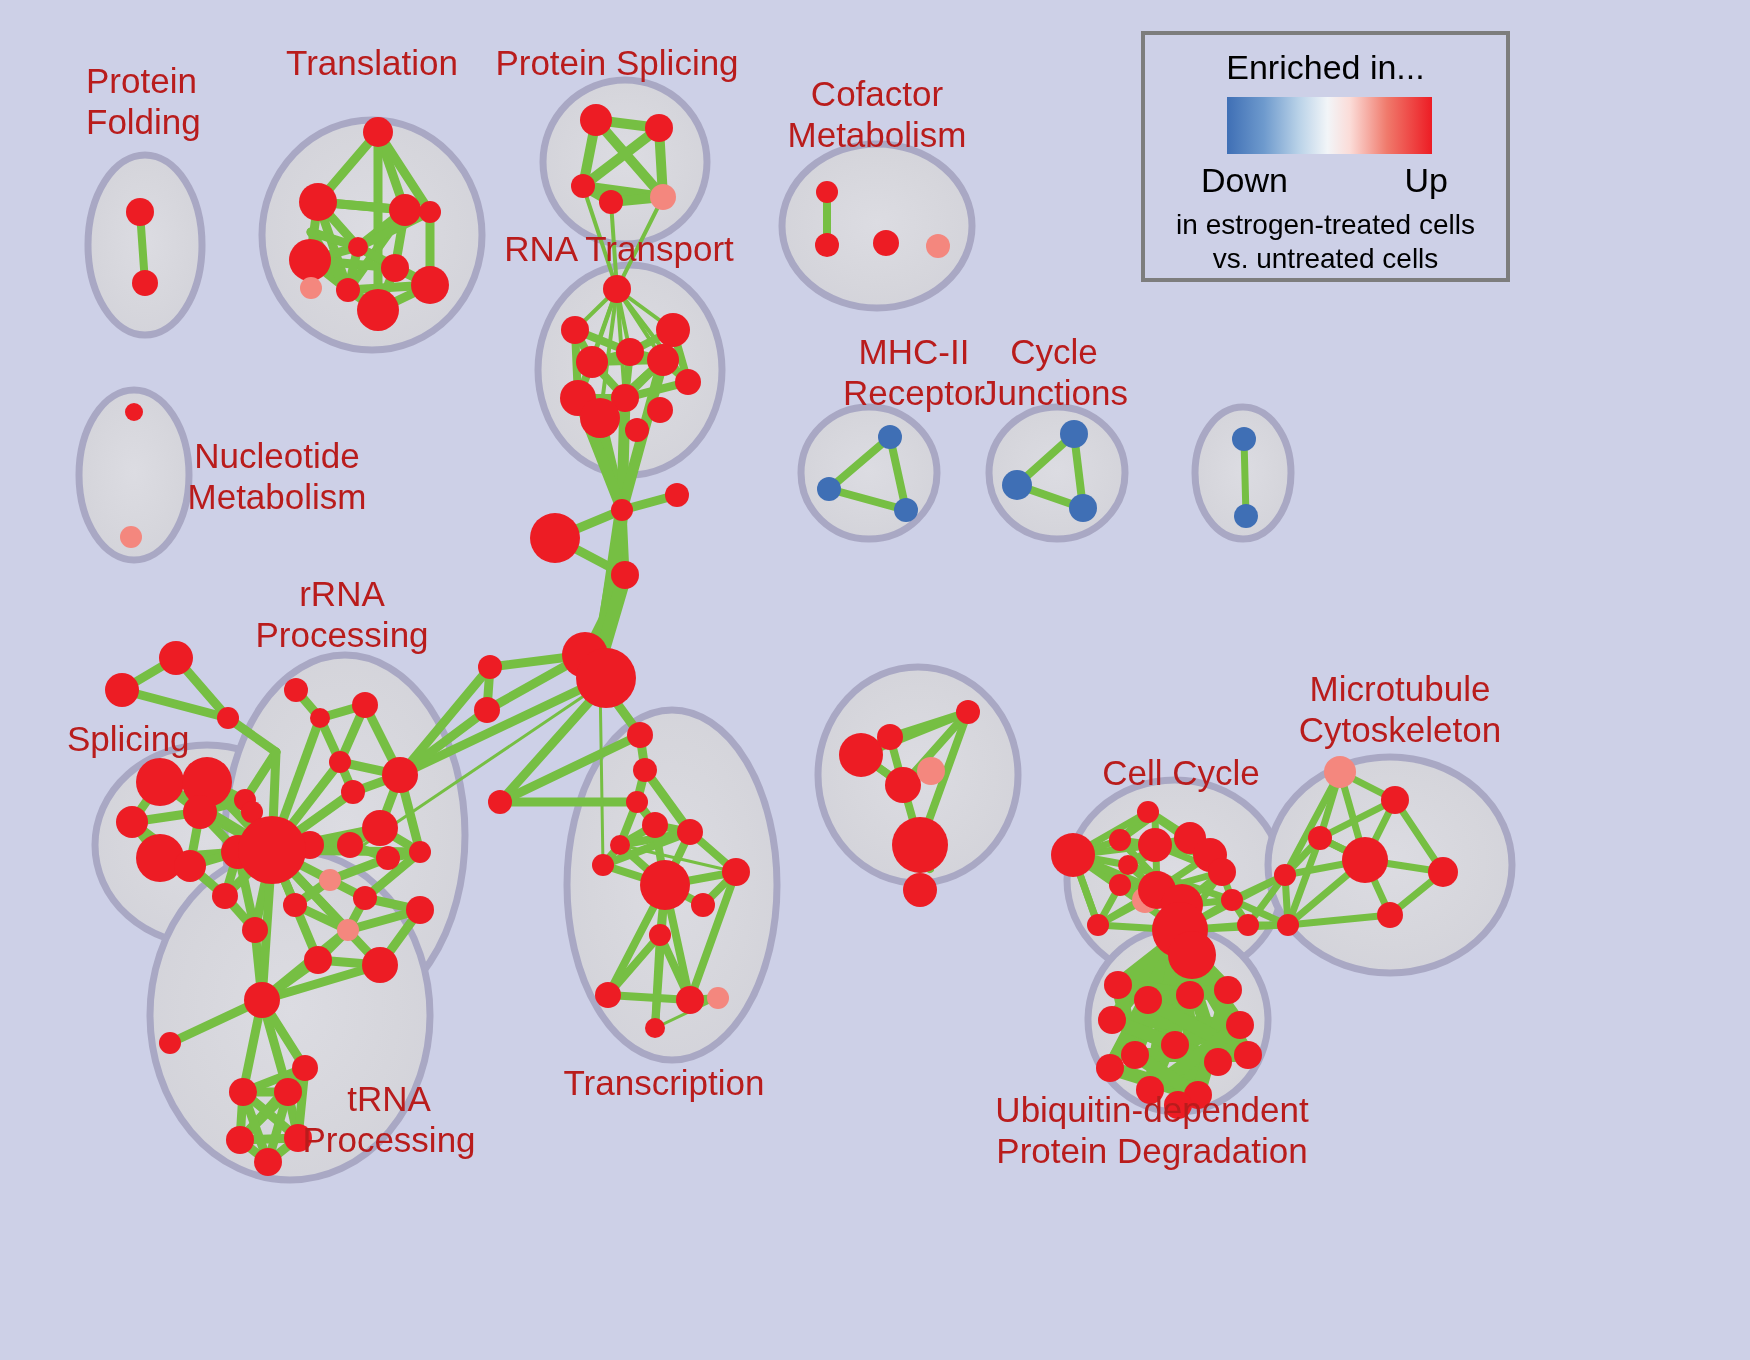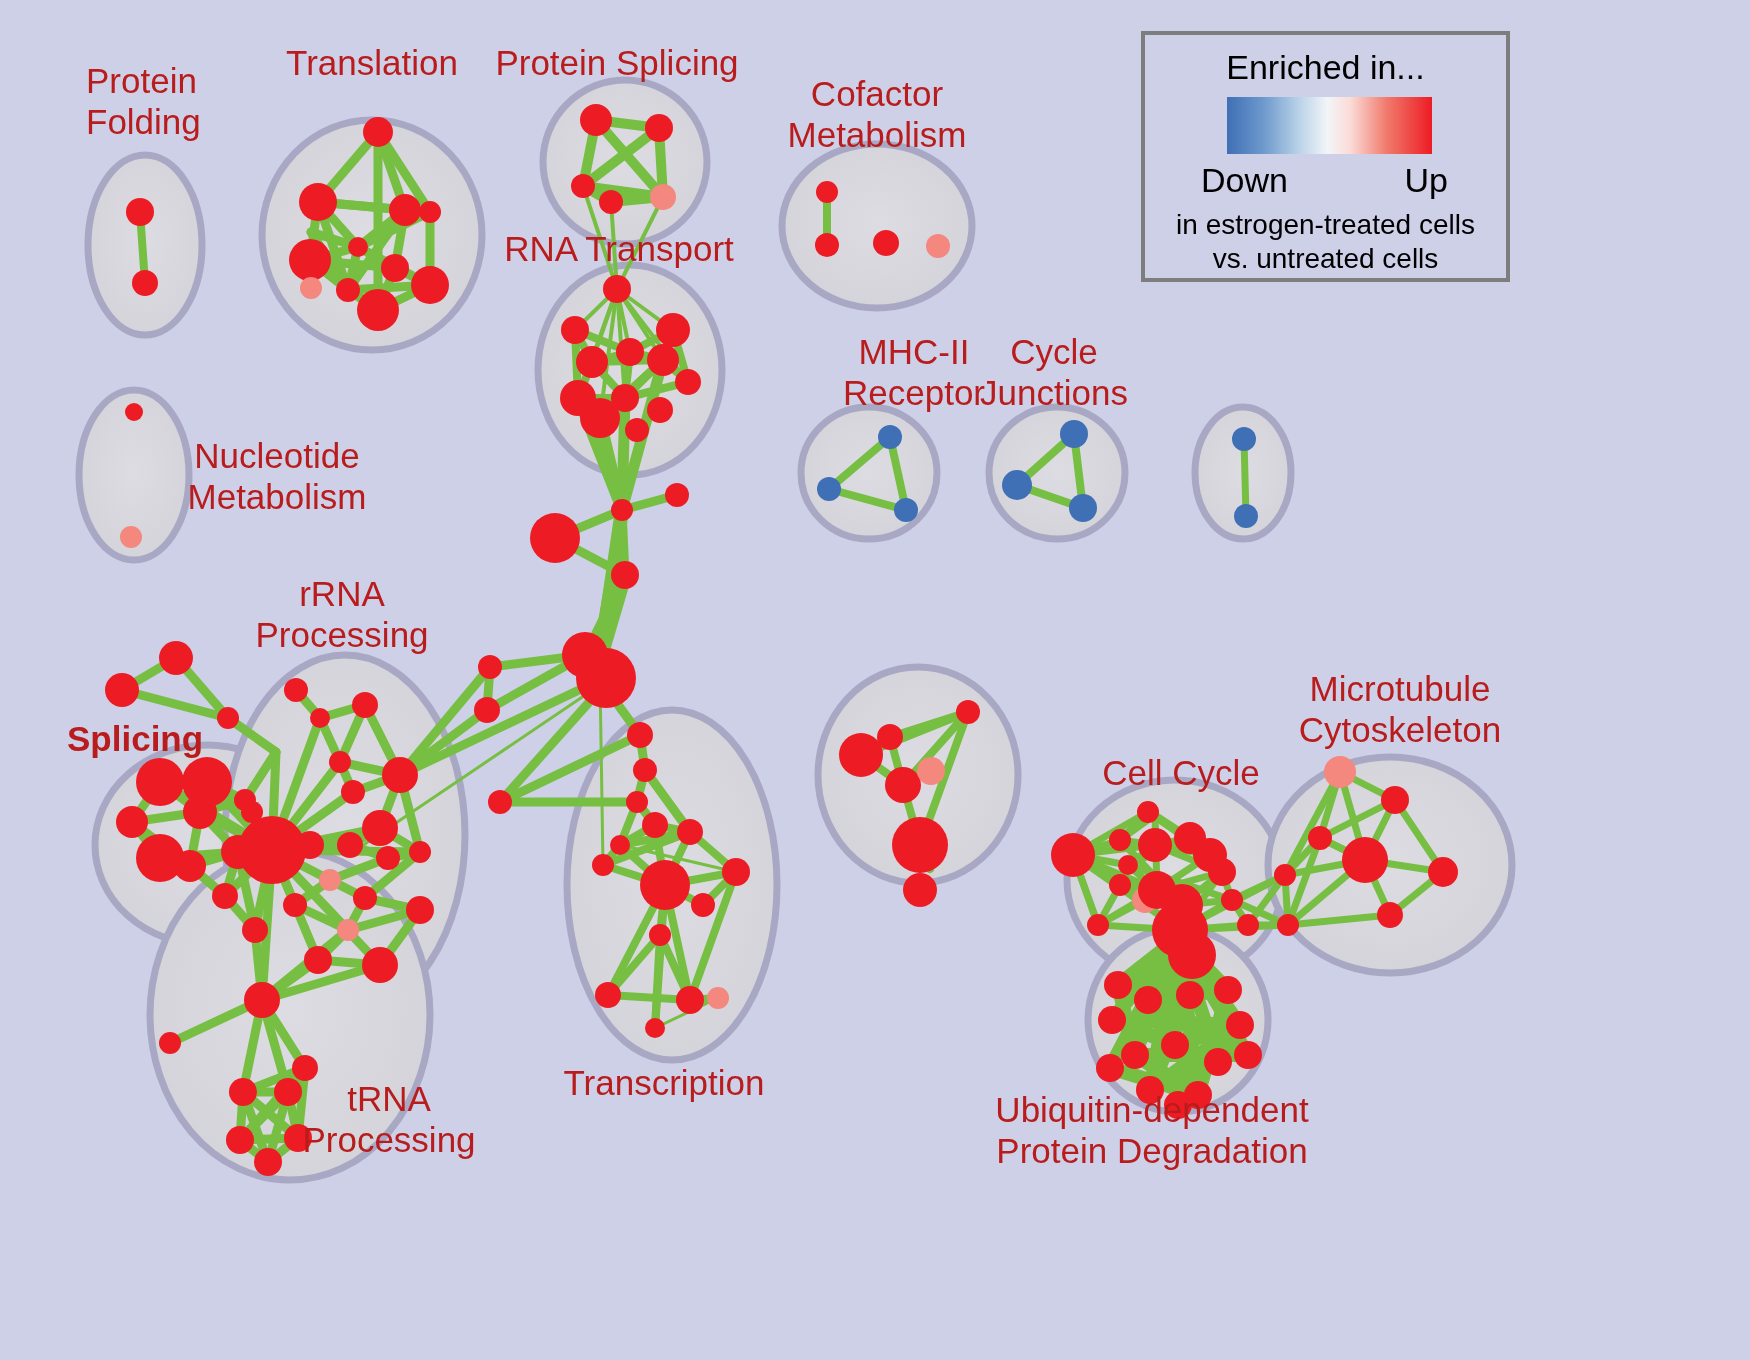--- a/index.html
+++ b/index.html
@@ -646,21 +646,21 @@
   <div class="lbl c" style="left:617px;top:42px;">Protein Splicing</div>
   <div class="lbl c" style="left:619px;top:228px;">RNA Transport</div>
   <div class="lbl c" style="left:877px;top:73px;">Cofactor
 Metabolism</div>
   <div class="lbl c" style="left:277px;top:435px;">Nucleotide
 Metabolism</div>
   <div class="lbl c" style="left:869px;top:331px;margin-left:45px;">MHC-II
 Receptor</div>
   <div class="lbl c" style="left:1054px;top:331px;">Cycle
 Junctions</div>
-  <div class="lbl" style="left:67px;top:718px;font-weight:bold;">Splicing</div>
+  <div class="lbl" style="left:67px;top:718px;">Splicing</div>
   <div class="lbl c" style="left:322px;top:573px;margin-left:20px;">rRNA
 Processing</div>
   <div class="lbl c" style="left:389px;top:1078px;">tRNA
 Processing</div>
   <div class="lbl c" style="left:664px;top:1062px;">Transcription</div>
   <div class="lbl c" style="left:1181px;top:752px;">Cell Cycle</div>
   <div class="lbl c" style="left:1400px;top:668px;">Microtubule
 Cytoskeleton</div>
   <div class="lbl c" style="left:1152px;top:1089px;">Ubiquitin-dependent
 Protein Degradation</div>

